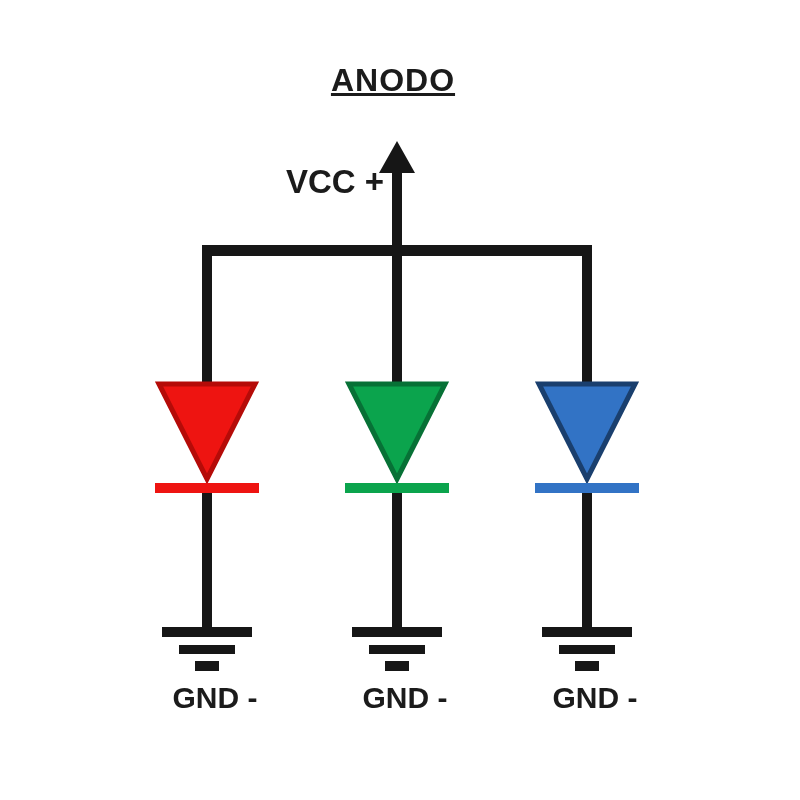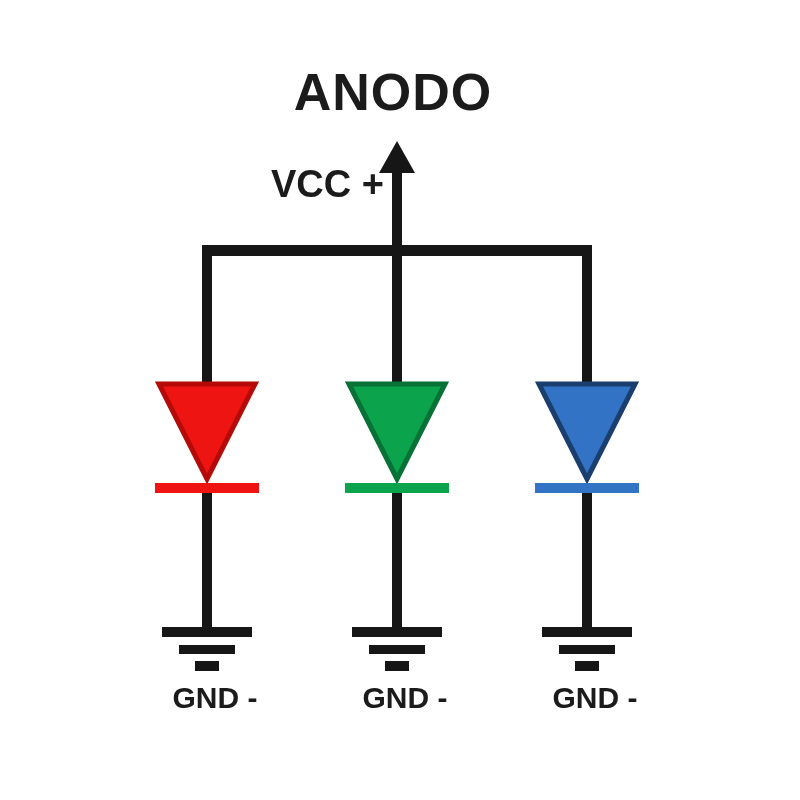--- a/index.html
+++ b/index.html
@@ -13,32 +13,33 @@
     overflow: hidden;
     --wire: #161616;
     --text: #1b1b1b;
   }
 
   .title {
     position: absolute;
     left: 0; top: 62px;
     width: 786px;
     text-align: center;
-    font-size: 52px;
+    font-size: 32px;
     font-weight: 800;
     letter-spacing: 1px;
     color: var(--text);
+    text-decoration: underline;
   }
 
   .vcc-label {
     position: absolute;
     left: 0; top: 163px;
     width: 384px;
     text-align: right;
-    font-size: 38px;
+    font-size: 33px;
     font-weight: 800;
     color: var(--text);
   }
 
   .wire { position: absolute; background: var(--wire); }
 
   .arrow-head {
     position: absolute;
     left: 379px; top: 141px;
     width: 0; height: 0;

